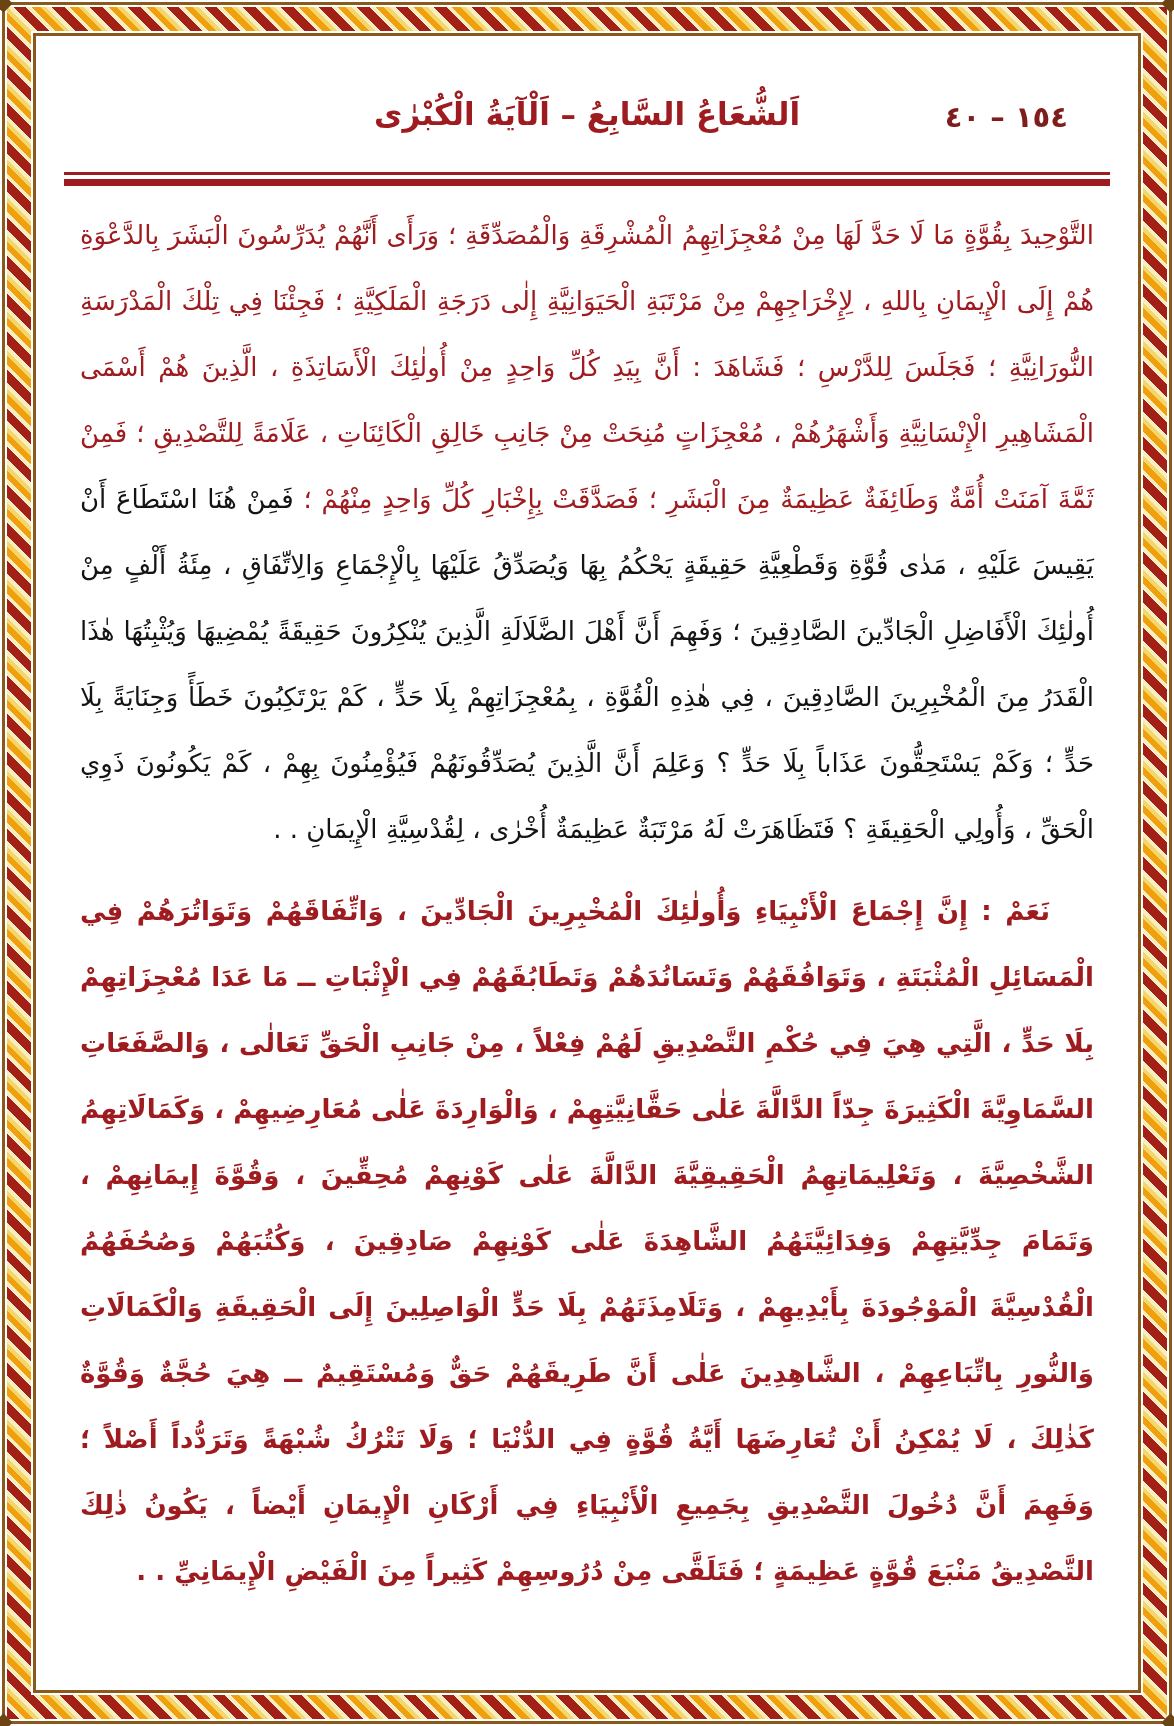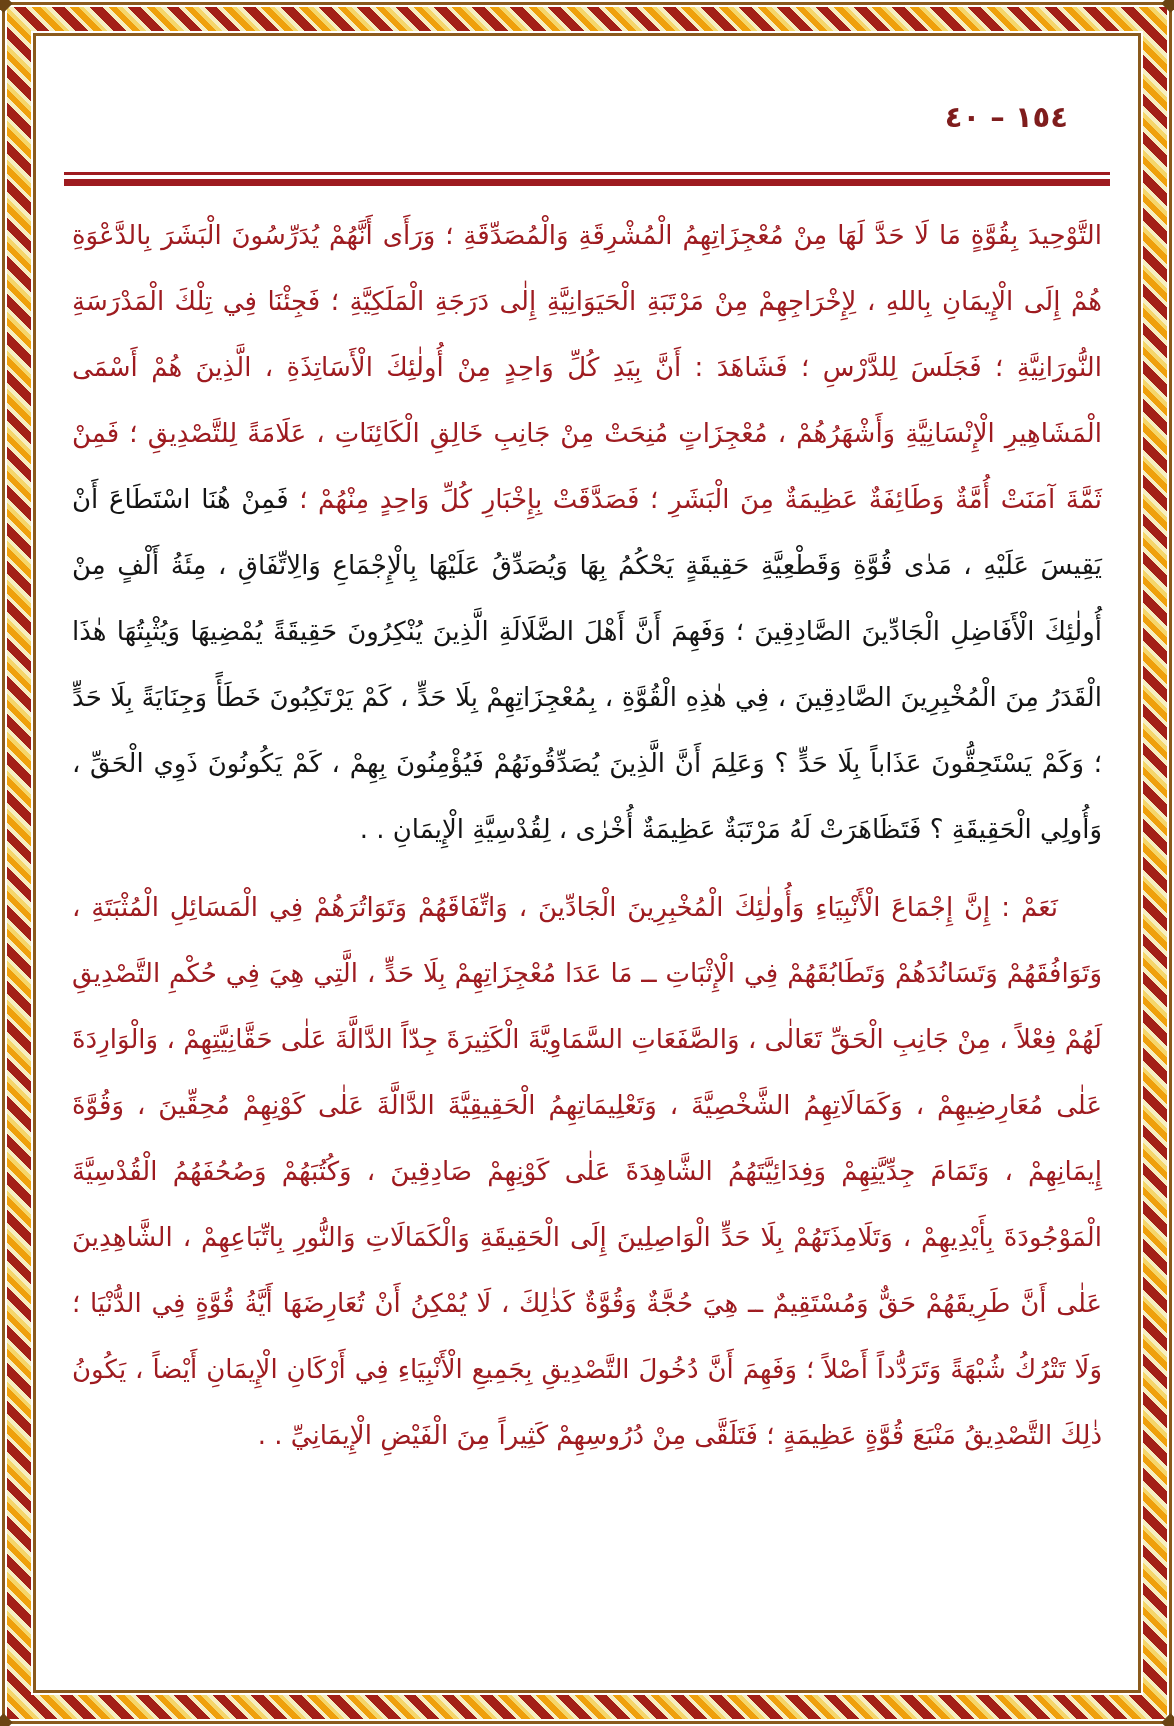--- a/index.html
+++ b/index.html
@@ -103,25 +103,26 @@
   }
 
   .body-text {
     margin-top: 16px;
     font-size: 26px;
     line-height: 66px;
     text-align: justify;
     color: #141414;
   }
   .body-text p {
-    margin: 8px;
+    margin: 16px;
     padding: 0;
   }
   .body-text p.spaced {
     margin-top: 12px;
+    font-weight: bold;
   }
   .body-text p.indent {
     text-indent: 44px;
   }
   .seg-red   { color: #9e1b20; }
   .seg-black { color: #141414; }
 </style>
 </head>
 <body>
 
@@ -132,20 +133,21 @@
   <div class="frame-innerline"></div>
   <div class="corner tl"></div>
   <div class="corner tr"></div>
   <div class="corner bl"></div>
   <div class="corner br"></div>
 
   <div class="content">
 
     <div class="header">
       <div class="page-number">١٥٤ – ٤٠</div>
+      <div class="page-title">اَلشُّعَاعُ السَّابِعُ – اَلْآيَةُ الْكُبْرٰى</div>
     </div>
 
     <div class="rule-thin"></div>
     <div class="rule-thick"></div>
 
     <div class="body-text">
 
       <p>
         <span class="seg-red">التَّوْحِيدَ بِقُوَّةٍ مَا لَا حَدَّ لَهَا مِنْ مُعْجِزَاتِهِمُ الْمُشْرِقَةِ وَالْمُصَدِّقَةِ ؛ وَرَأَى أَنَّهُمْ يُدَرِّسُونَ الْبَشَرَ بِالدَّعْوَةِ هُمْ إِلَى الْإِيمَانِ بِاللهِ ، لِإِخْرَاجِهِمْ مِنْ مَرْتَبَةِ الْحَيَوَانِيَّةِ إِلٰى دَرَجَةِ الْمَلَكِيَّةِ ؛ فَجِئْنَا فِي تِلْكَ الْمَدْرَسَةِ النُّورَانِيَّةِ ؛ فَجَلَسَ لِلدَّرْسِ ؛ فَشَاهَدَ : أَنَّ بِيَدِ كُلِّ وَاحِدٍ مِنْ أُولٰئِكَ الْأَسَاتِذَةِ ، الَّذِينَ هُمْ أَسْمَى الْمَشَاهِيرِ الْإِنْسَانِيَّةِ وَأَشْهَرُهُمْ ، مُعْجِزَاتٍ مُنِحَتْ مِنْ جَانِبِ خَالِقِ الْكَائِنَاتِ ، عَلَامَةً لِلتَّصْدِيقِ ؛ فَمِنْ ثَمَّةَ آمَنَتْ أُمَّةٌ وَطَائِفَةٌ عَظِيمَةٌ مِنَ الْبَشَرِ ؛ فَصَدَّقَتْ بِإِخْبَارِ كُلِّ وَاحِدٍ مِنْهُمْ ؛</span>
         <span class="seg-black">فَمِنْ هُنَا اسْتَطَاعَ أَنْ يَقِيسَ عَلَيْهِ ، مَدٰى قُوَّةِ وَقَطْعِيَّةِ حَقِيقَةٍ يَحْكُمُ بِهَا وَيُصَدِّقُ عَلَيْهَا بِالْإِجْمَاعِ وَالِاتِّفَاقِ ، مِئَةُ أَلْفٍ مِنْ أُولٰئِكَ الْأَفَاضِلِ الْجَادِّينَ الصَّادِقِينَ ؛ وَفَهِمَ أَنَّ أَهْلَ الضَّلَالَةِ الَّذِينَ يُنْكِرُونَ حَقِيقَةً يُمْضِيهَا وَيُثْبِتُهَا هٰذَا الْقَدَرُ مِنَ الْمُخْبِرِينَ الصَّادِقِينَ ، فِي هٰذِهِ الْقُوَّةِ ، بِمُعْجِزَاتِهِمْ بِلَا حَدٍّ ، كَمْ يَرْتَكِبُونَ خَطَأً وَجِنَايَةً بِلَا حَدٍّ ؛ وَكَمْ يَسْتَحِقُّونَ عَذَاباً بِلَا حَدٍّ ؟ وَعَلِمَ أَنَّ الَّذِينَ يُصَدِّقُونَهُمْ فَيُؤْمِنُونَ بِهِمْ ، كَمْ يَكُونُونَ ذَوِي الْحَقِّ ، وَأُولِي الْحَقِيقَةِ ؟ فَتَظَاهَرَتْ لَهُ مَرْتَبَةٌ عَظِيمَةٌ أُخْرٰى ، لِقُدْسِيَّةِ الْإِيمَانِ . .</span>

